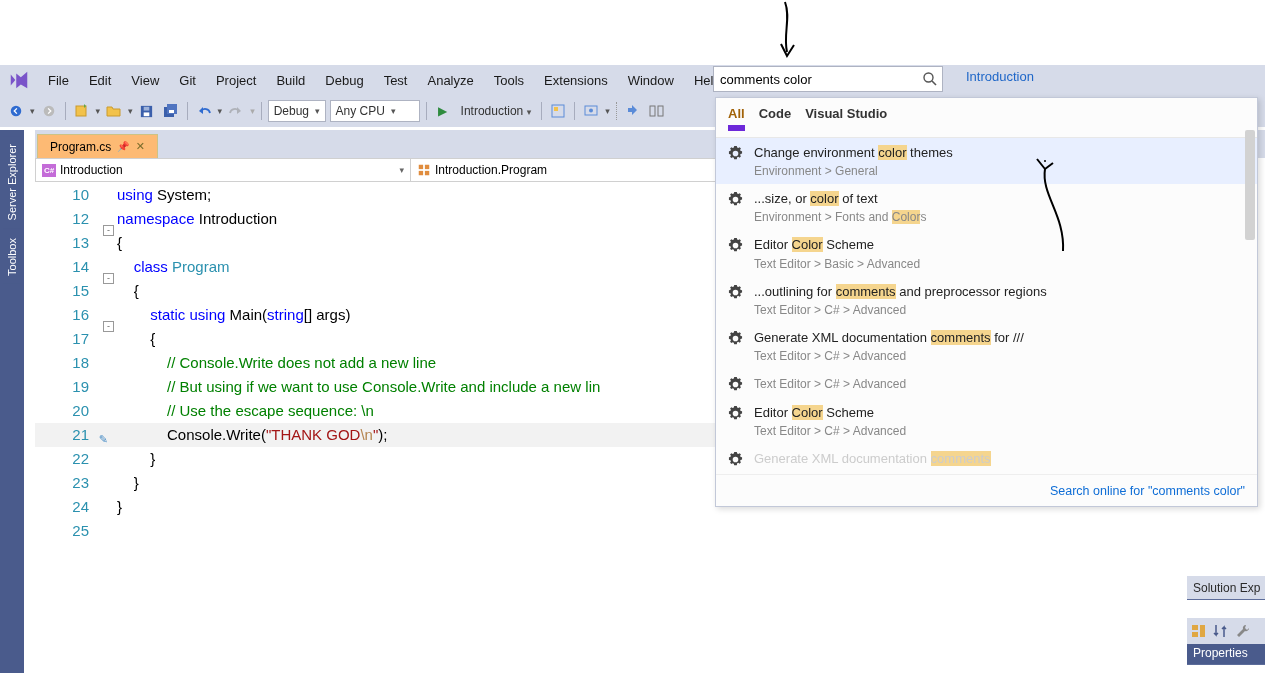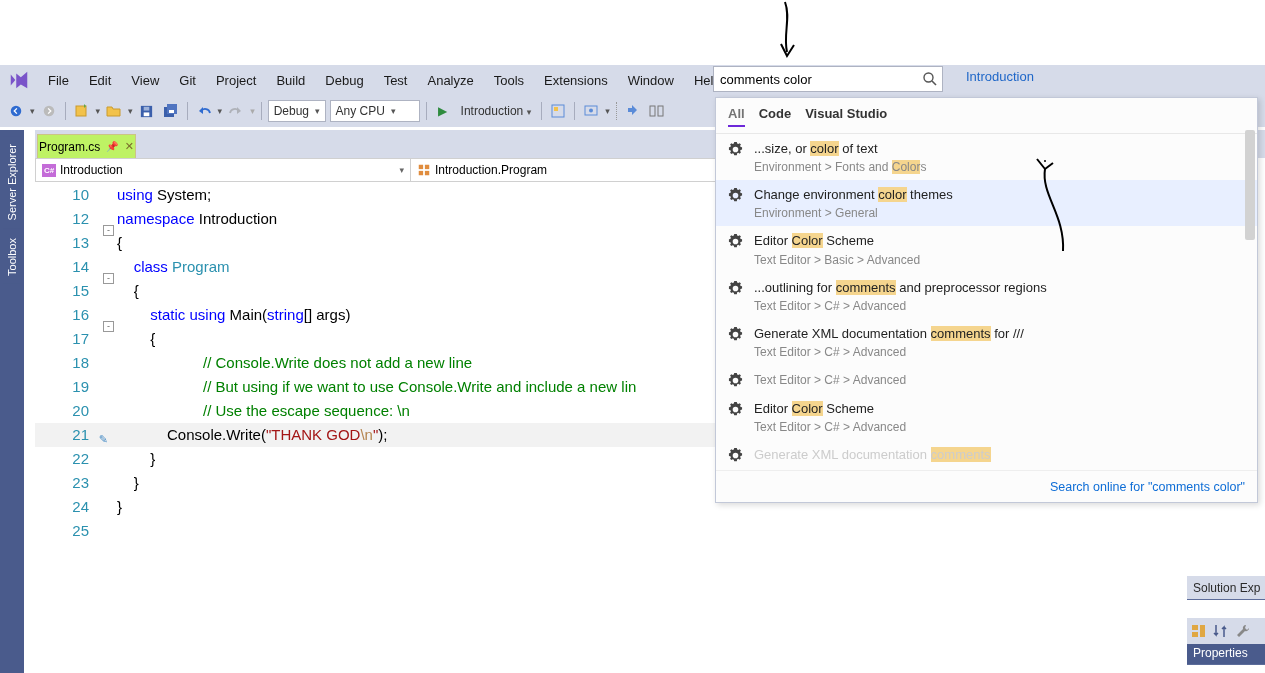--- a/index.html
+++ b/index.html
@@ -25,21 +25,21 @@
 .toolbar .combo .chev { font-size:9px; color:#555;}
 .toolbar .play { color:#2e8b3e; font-size:12px;}
 .toolbar .playlabel { color:#333; font-size:12px; padding:0 4px;}
 
 
 .sidestrip { position:absolute; top:130px; left:0; width:24px; bottom:0; background:#4a5b8c; display:flex; flex-direction:column; align-items:center; padding-top:6px; gap:2px;}
 .sidestrip .vtab { writing-mode:vertical-rl; transform:rotate(180deg); color:#fff; font-size:11px; padding:8px 3px; background:#4a5b8c;}
 
 
 .doctab-strip{ position:absolute; top:130px; left:35px; right:0; height:28px; background:#d6dbe9;}
-.doctab{ position:absolute; left:2px; top:4px; height:24px; background:#bef264; border:1px solid #ccc386; border-bottom:none; display:flex; align-items:center; padding:0 1px; font-size:12px; gap:6px;}
+.doctab{ position:absolute; left:2px; top:4px; height:24px; background:#fdba74; border:1px solid #ccc386; border-bottom:none; display:flex; align-items:center; padding:0 12px; font-size:12px; gap:6px;}
 .doctab .pin{font-size:10px; color:#7a6c2b;}
 .doctab .x{font-size:11px; color:#7a6c2b;}
 
 
 .navbar{position:absolute; top:158px; left:35px; right:80px; height:24px; background:#fff; border:1px solid #d0d0d0; display:flex; align-items:stretch;}
 .navbar .nsel{flex:0 0 375px; display:flex; align-items:center; padding:0 6px; font-size:12px; border-right:1px solid #d0d0d0; gap:4px;}
 .navbar .nsel .cs-icon{width:14px; height:13px; background:#c46cd8; color:#fff; font-size:8px; font-weight:bold; display:inline-flex; align-items:center; justify-content:center;}
 .navbar .nsel .chev{margin-left:auto; font-size:9px; color:#666;}
 .navbar .nsel2{flex:1; display:flex; align-items:center; padding:0 6px; font-size:12px; gap:4px;}
 .navbar .nsel2 .cls-icon{width:14px; height:14px; display:inline-block;}
@@ -50,30 +50,30 @@
 .gutter{width:70px; text-align:right; padding-right:16px; color:#2b91af; font-size:15px; position:relative;}
 .track{width:10px; position:relative;}
 .track .bar{position:absolute; left:2px; top:0; bottom:0; width:5px;}
 .bar-green{background:#6abf4b;}
 .fold{position:absolute; left:-2px; top:6px; width:11px; height:11px; border:1px solid #999; background:#fff; font-size:9px; line-height:9px; text-align:center; color:#666;}
 .code{white-space:pre; padding-left:2px;}
 .kw{color:#0000ff;}
 .type{color:#2b91af;}
 .str{color:#a31515;}
 .esc{color:#b58650;}
-.cmt{color:#008000;margin-left:36px;}
+.cmt{color:#008000;}
 .txt{color:#000;}
 .hl-line{background:#f2f2f2;}
 .edit-icon{position:absolute; right:-3px; top:4px; font-size:11px; color:#4c8fc7;}
 
 
 .dropdown{position:absolute; top:97px; left:715px; width:543px; background:#fcfcfc; border:1px solid #c2c8d8; box-shadow:2px 2px 6px rgba(0,0,0,0.15); z-index:50; font-size:13px;}
 .dropdown .tabs{display:flex; gap:14px; padding:8px 12px 6px; border-bottom:1px solid #e8e8e8;}
 .dropdown .dtab{font-weight:600; color:#333; padding-bottom:4px; cursor:pointer;}
-.dropdown .dtab.active{color:#737373; border-bottom:2px solid #6d28d9;}
+.dropdown .dtab.active{color:#a16207; border-bottom:6px solid #6d28d9;}
 .dropdown .results{max-height:400px; overflow-y:auto;}
 .dropdown .ritem{display:flex; align-items:flex-start; padding:6px 12px; gap:10px; cursor:pointer;}
 .dropdown .ritem.selected{background:#e8efff;}
 .dropdown .ritem .ricon{flex:0 0 16px; margin-top:2px; color:#444;}
 .dropdown .ritem .rtext{flex:1;}
 .dropdown .ritem .rtitle{color:#222; line-height:1.4;}
 .dropdown .ritem .rpath{color:#888; font-size:12px; margin-top:2px;}
 .mark{background:#f5d58e; padding:0 0;}
 .dropdown .online{padding:8px 12px; text-align:right; border-top:1px solid #eee;}
 .dropdown .online a{color:#0e6dd6; text-decoration:none; font-size:12.5px;}
@@ -339,40 +339,40 @@
     </div>
   </div>
 
 <div class="dropdown">
   <div class="tabs" id="dtabs">
       <span class="dtab active">All</span>
       <span class="dtab">Code</span>
       <span class="dtab">Visual Studio</span>
     </div>
   <div class="results" id="dresults">
+      <div class="ritem selected">
+        <span class="ricon">
+          <svg width="15" height="15" viewBox="0 0 16 16">
+            <path fill="#444" d="M8 5a3 3 0 1 0 0 6 3 3 0 0 0 0-6zm7 3l-1.6.4a5.5 5.5 0 0 1-.5 1.2l.9 1.4-1.4 1.4-1.4-.9a5.5 5.5 0 0 1-1.2.5L9.4 14H6.6l-.4-1.6a5.5 5.5 0 0 1-1.2-.5l-1.4.9L2.2 11.4l.9-1.4a5.5 5.5 0 0 1-.5-1.2L1 8.4V5.6l1.6-.4c.1-.4.3-.8.5-1.2l-.9-1.4L3.6 1.2l1.4.9c.4-.2.8-.4 1.2-.5L6.6 0h2.8l.4 1.6c.4.1.8.3 1.2.5l1.4-.9 1.4 1.4-.9 1.4c.2.4.4.8.5 1.2L15 5.6v2.8z"></path>
+          </svg>
+        </span>
+        <div class="rtext">
+          <div class="rtitle">Change environment <span class="mark">color</span> themes</div>
+          <div class="rpath">Environment &gt; General</div>
+        </div>
+      </div>
       <div class="ritem">
         <span class="ricon">
           <svg width="15" height="15" viewBox="0 0 16 16">
             <path fill="#444" d="M8 5a3 3 0 1 0 0 6 3 3 0 0 0 0-6zm7 3l-1.6.4a5.5 5.5 0 0 1-.5 1.2l.9 1.4-1.4 1.4-1.4-.9a5.5 5.5 0 0 1-1.2.5L9.4 14H6.6l-.4-1.6a5.5 5.5 0 0 1-1.2-.5l-1.4.9L2.2 11.4l.9-1.4a5.5 5.5 0 0 1-.5-1.2L1 8.4V5.6l1.6-.4c.1-.4.3-.8.5-1.2l-.9-1.4L3.6 1.2l1.4.9c.4-.2.8-.4 1.2-.5L6.6 0h2.8l.4 1.6c.4.1.8.3 1.2.5l1.4-.9 1.4 1.4-.9 1.4c.2.4.4.8.5 1.2L15 5.6v2.8z"></path>
           </svg>
         </span>
         <div class="rtext">
           <div class="rtitle">...size, or <span class="mark">color</span> of text</div>
           <div class="rpath">Environment &gt; Fonts and <span class="mark">Color</span>s</div>
-        </div>
-      </div>
-      <div class="ritem selected">
-        <span class="ricon">
-          <svg width="15" height="15" viewBox="0 0 16 16">
-            <path fill="#444" d="M8 5a3 3 0 1 0 0 6 3 3 0 0 0 0-6zm7 3l-1.6.4a5.5 5.5 0 0 1-.5 1.2l.9 1.4-1.4 1.4-1.4-.9a5.5 5.5 0 0 1-1.2.5L9.4 14H6.6l-.4-1.6a5.5 5.5 0 0 1-1.2-.5l-1.4.9L2.2 11.4l.9-1.4a5.5 5.5 0 0 1-.5-1.2L1 8.4V5.6l1.6-.4c.1-.4.3-.8.5-1.2l-.9-1.4L3.6 1.2l1.4.9c.4-.2.8-.4 1.2-.5L6.6 0h2.8l.4 1.6c.4.1.8.3 1.2.5l1.4-.9 1.4 1.4-.9 1.4c.2.4.4.8.5 1.2L15 5.6v2.8z"></path>
-          </svg>
-        </span>
-        <div class="rtext">
-          <div class="rtitle">Change environment <span class="mark">color</span> themes</div>
-          <div class="rpath">Environment &gt; General</div>
         </div>
       </div>
       <div class="ritem">
         <span class="ricon">
           <svg width="15" height="15" viewBox="0 0 16 16">
             <path fill="#444" d="M8 5a3 3 0 1 0 0 6 3 3 0 0 0 0-6zm7 3l-1.6.4a5.5 5.5 0 0 1-.5 1.2l.9 1.4-1.4 1.4-1.4-.9a5.5 5.5 0 0 1-1.2.5L9.4 14H6.6l-.4-1.6a5.5 5.5 0 0 1-1.2-.5l-1.4.9L2.2 11.4l.9-1.4a5.5 5.5 0 0 1-.5-1.2L1 8.4V5.6l1.6-.4c.1-.4.3-.8.5-1.2l-.9-1.4L3.6 1.2l1.4.9c.4-.2.8-.4 1.2-.5L6.6 0h2.8l.4 1.6c.4.1.8.3 1.2.5l1.4-.9 1.4 1.4-.9 1.4c.2.4.4.8.5 1.2L15 5.6v2.8z"></path>
           </svg>
         </span>
         <div class="rtext">
           <div class="rtitle">Editor <span class="mark">Color</span> Scheme</div>

